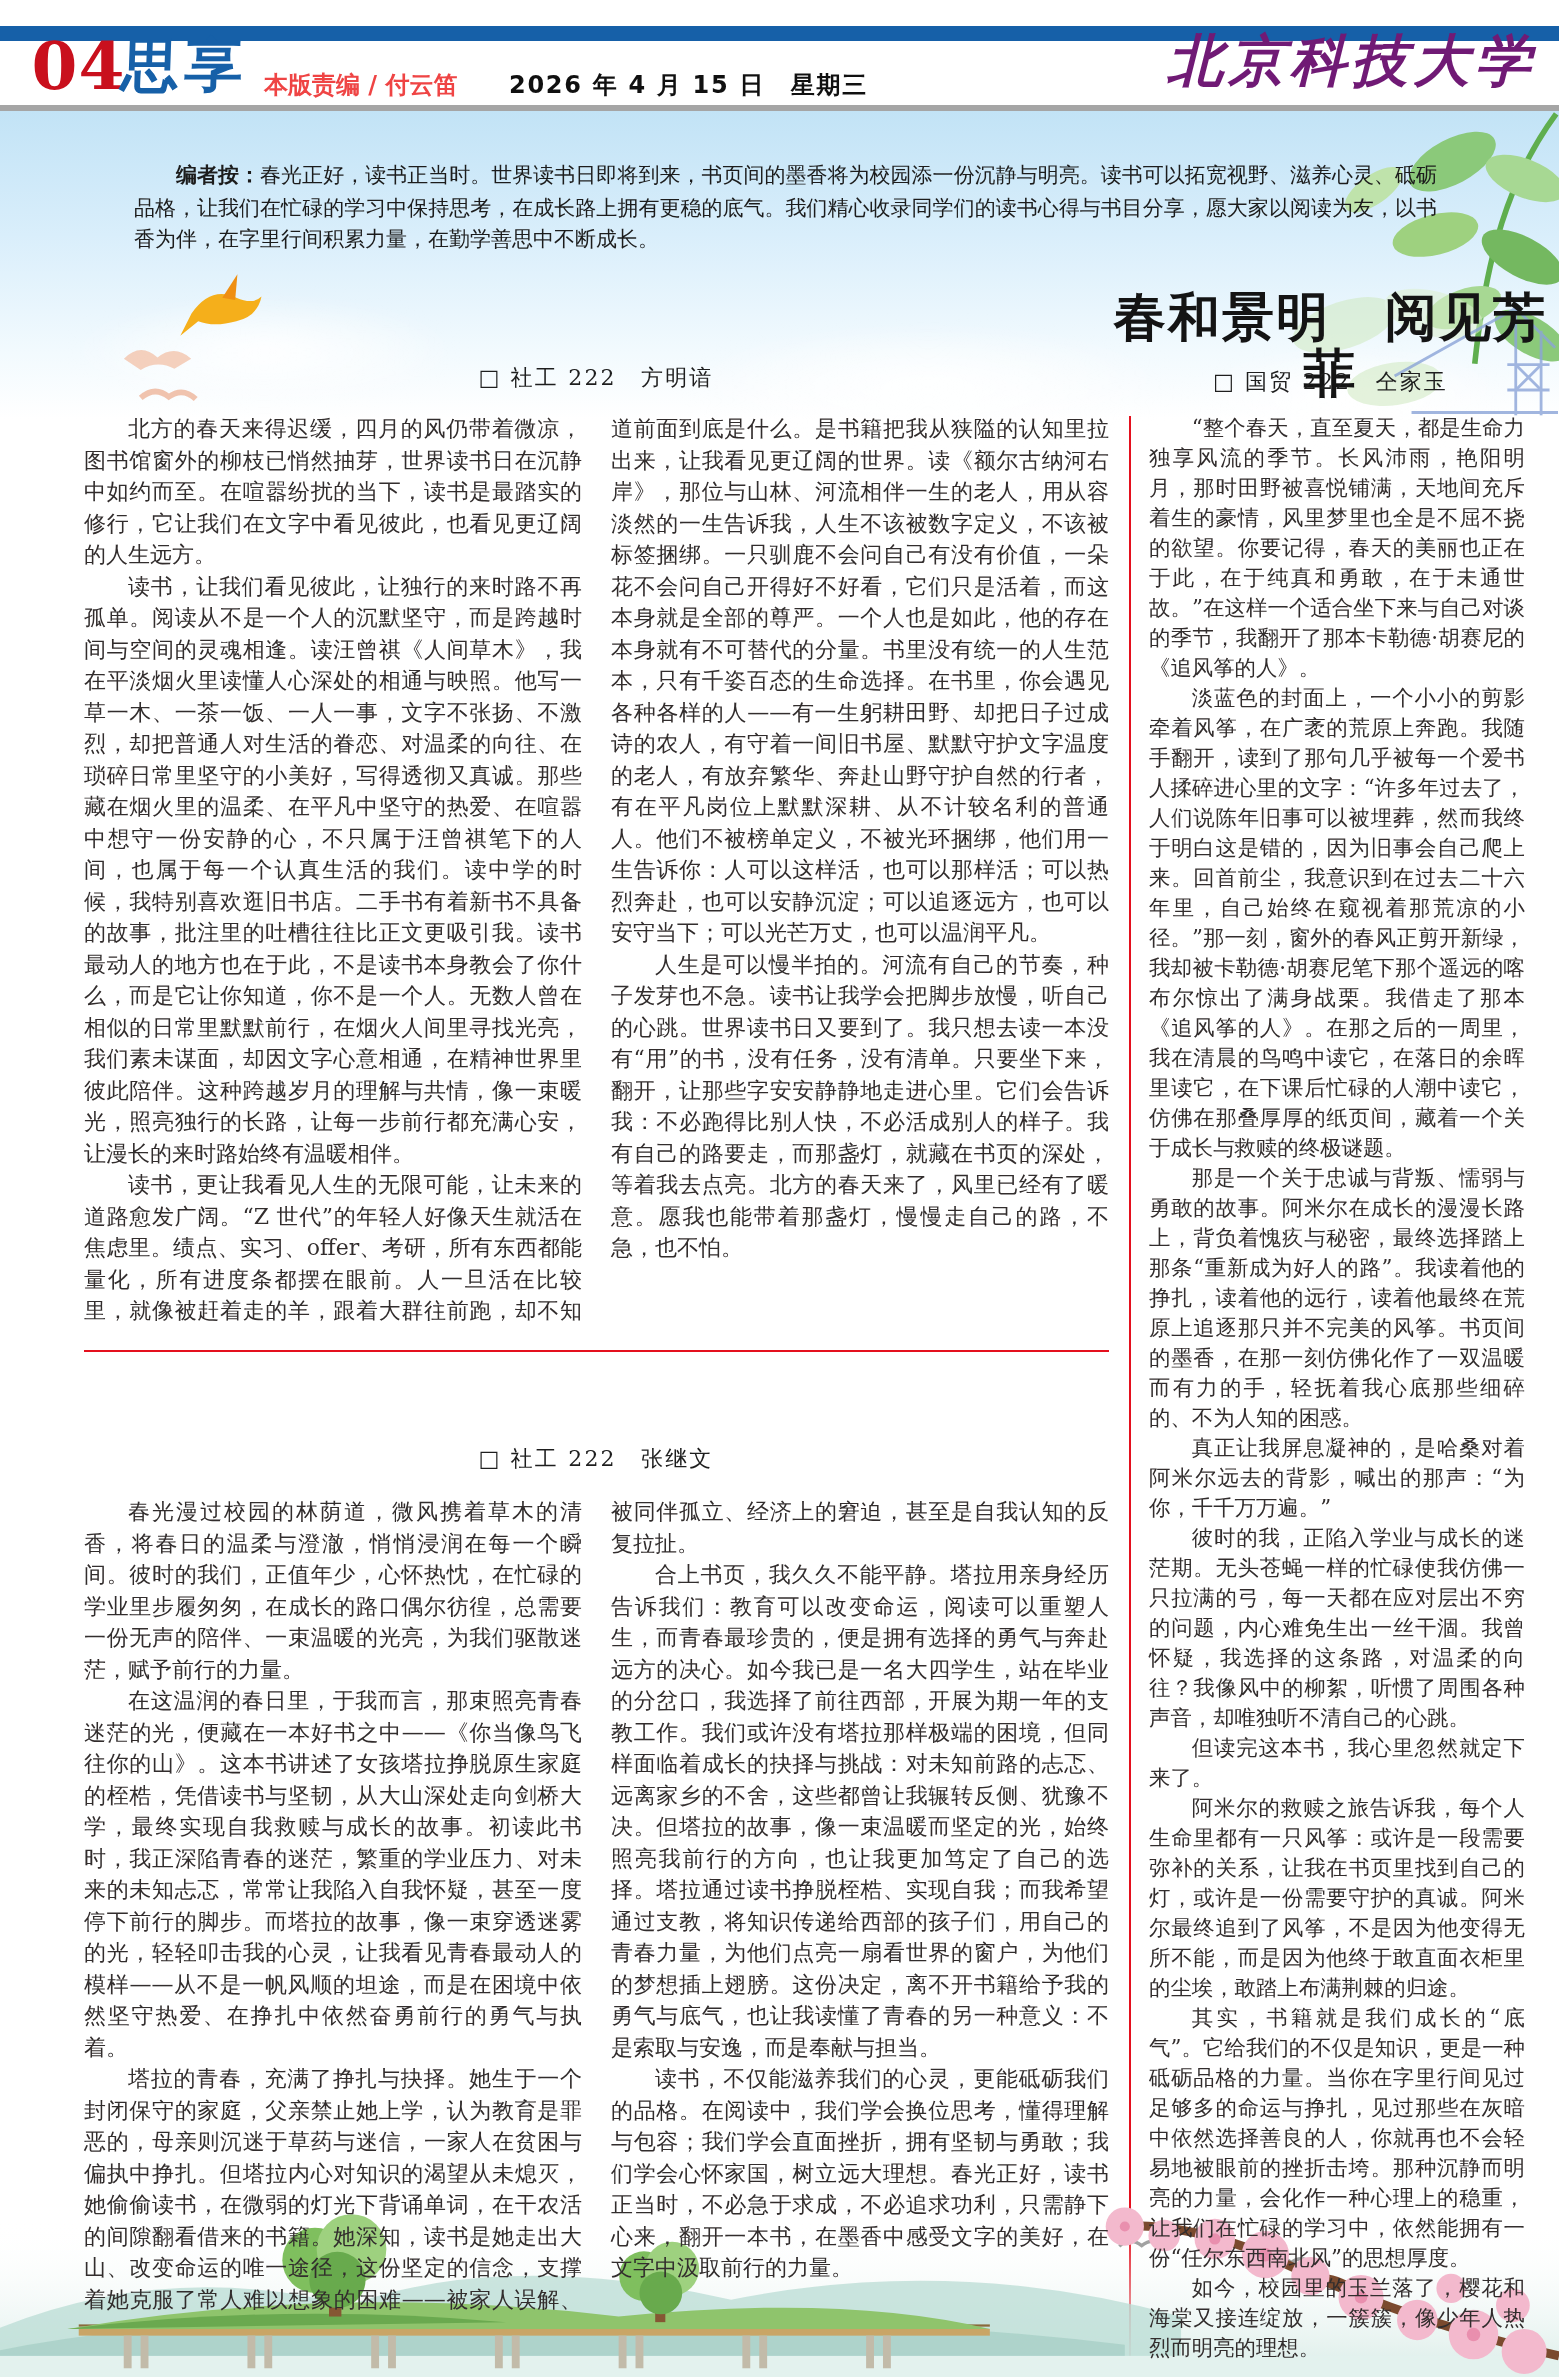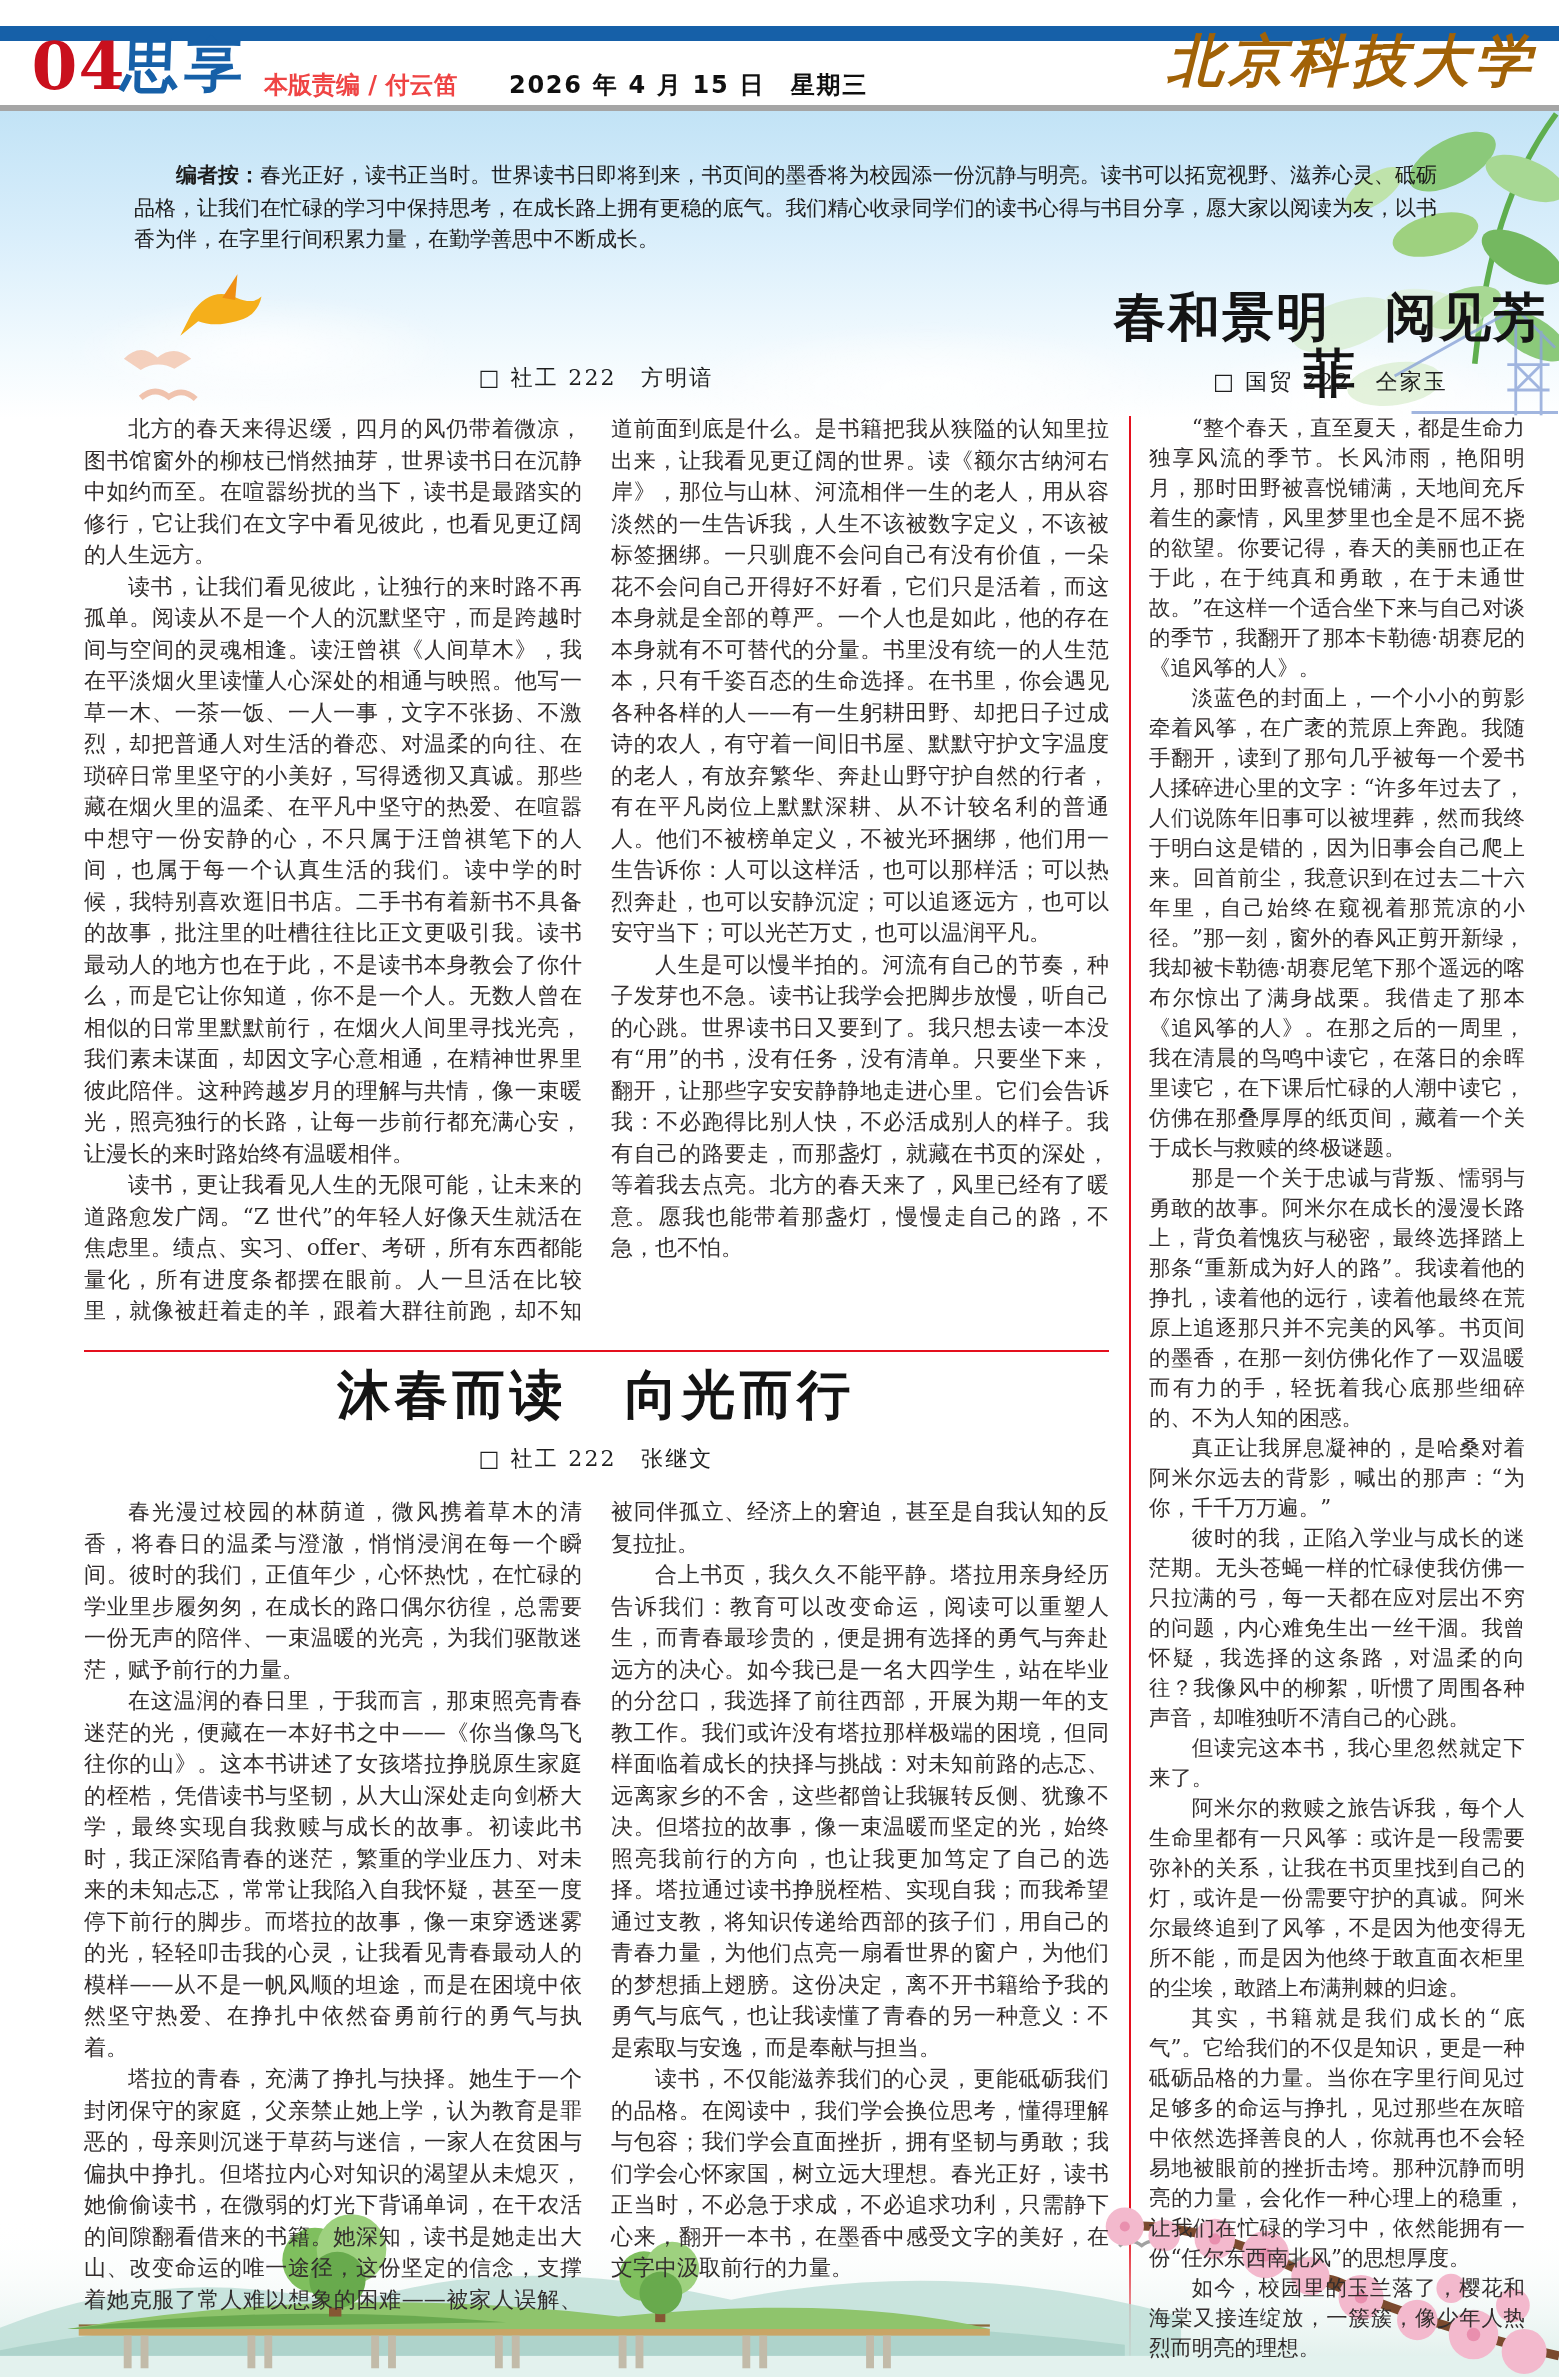--- a/index.html
+++ b/index.html
@@ -5,21 +5,21 @@
   html,body{margin:0;padding:0;}
   body{width:1559px;height:2377px;background:#ffffff;font-family:"DejaVu Serif","Liberation Serif",serif;}
   .page{position:relative;width:1559px;height:2377px;overflow:hidden;}
 
   
   .topbar{position:absolute;left:0;top:26px;width:1559px;height:14.6px;background:#1660a8;}
   .page-num{position:absolute;left:31.5px;top:33px;font-family:"DejaVu Serif",serif;font-size:66px;line-height:66px;font-weight:700;color:#c9101d;letter-spacing:1.1px;}
   .section-title{position:absolute;left:121px;top:36px;font-family:"DejaVu Sans","Liberation Sans",sans-serif;font-size:58px;line-height:58px;font-weight:900;color:#1660a8;letter-spacing:5.6px;transform:skewX(-2deg);}
   .resp-editor{position:absolute;left:264px;top:69px;font-family:"DejaVu Sans",sans-serif;font-size:24px;font-weight:700;color:#ef4444;}
   .date-line{position:absolute;left:509px;top:69px;font-family:"DejaVu Sans",sans-serif;font-size:24px;font-weight:700;color:#101010;letter-spacing:1.7px;}
-  .masthead{position:absolute;right:22.5px;top:29px;font-family:"DejaVu Serif",serif;font-style:italic;font-size:56px;line-height:62px;font-weight:700;color:#a16207;letter-spacing:5.6px;}
+  .masthead{position:absolute;right:22.5px;top:29px;font-family:"DejaVu Serif",serif;font-style:italic;font-size:56px;line-height:62px;font-weight:700;color:#701a75;letter-spacing:5.6px;}
   .gray-rule{position:absolute;left:0;top:105px;width:1559px;height:6.2px;background:#a5a5a5;}
 
   
   .sky{position:absolute;left:0;top:111px;width:1559px;height:308px;background:linear-gradient(180deg,#c2e3f6 0%,#d9eefb 40%,#f2fafe 78%,#ffffff 100%);}
   .cloud{position:absolute;border-radius:50%;filter:blur(7.9px);background:radial-gradient(closest-side,rgba(255,255,255,.95),rgba(255,255,255,0));}
   .leaves-tr{position:absolute;right:0;top:0;}
   .leaves-mid{position:absolute;left:1282px;top:169px;opacity:.55;}
   .bird-yellow{position:absolute;left:169px;top:152px;}
   .birds-peach{position:absolute;left:107px;top:214px;}
   .gate-sketch{position:absolute;left:1389px;top:186px;opacity:.8;}
@@ -120,21 +120,20 @@
 
   <div class="body-block art1-body">
     <p>北方的春天来得迟缓，四月的风仍带着微凉，图书馆窗外的柳枝已悄然抽芽，世界读书日在沉静中如约而至。在喧嚣纷扰的当下，读书是最踏实的修行，它让我们在文字中看见彼此，也看见更辽阔的人生远方。</p>
     <p>读书，让我们看见彼此，让独行的来时路不再孤单。阅读从不是一个人的沉默坚守，而是跨越时间与空间的灵魂相逢。读汪曾祺《人间草木》，我在平淡烟火里读懂人心深处的相通与映照。他写一草一木、一茶一饭、一人一事，文字不张扬、不激烈，却把普通人对生活的眷恋、对温柔的向往、在琐碎日常里坚守的小美好，写得透彻又真诚。那些藏在烟火里的温柔、在平凡中坚守的热爱、在喧嚣中想守一份安静的心，不只属于汪曾祺笔下的人间，也属于每一个认真生活的我们。读中学的时候，我特别喜欢逛旧书店。二手书有着新书不具备的故事，批注里的吐槽往往比正文更吸引我。读书最动人的地方也在于此，不是读书本身教会了你什么，而是它让你知道，你不是一个人。无数人曾在相似的日常里默默前行，在烟火人间里寻找光亮，我们素未谋面，却因文字心意相通，在精神世界里彼此陪伴。这种跨越岁月的理解与共情，像一束暖光，照亮独行的长路，让每一步前行都充满心安，让漫长的来时路始终有温暖相伴。</p>
     <p>读书，更让我看见人生的无限可能，让未来的道路愈发广阔。“Z 世代”的年轻人好像天生就活在焦虑里。绩点、实习、offer、考研，所有东西都能量化，所有进度条都摆在眼前。人一旦活在比较里，就像被赶着走的羊，跟着大群往前跑，却不知道前面到底是什么。是书籍把我从狭隘的认知里拉出来，让我看见更辽阔的世界。读《额尔古纳河右岸》，那位与山林、河流相伴一生的老人，用从容淡然的一生告诉我，人生不该被数字定义，不该被标签捆绑。一只驯鹿不会问自己有没有价值，一朵花不会问自己开得好不好看，它们只是活着，而这本身就是全部的尊严。一个人也是如此，他的存在本身就有不可替代的分量。书里没有统一的人生范本，只有千姿百态的生命选择。在书里，你会遇见各种各样的人——有一生躬耕田野、却把日子过成诗的农人，有守着一间旧书屋、默默守护文字温度的老人，有放弃繁华、奔赴山野守护自然的行者，有在平凡岗位上默默深耕、从不计较名利的普通人。他们不被榜单定义，不被光环捆绑，他们用一生告诉你：人可以这样活，也可以那样活；可以热烈奔赴，也可以安静沉淀；可以追逐远方，也可以安守当下；可以光芒万丈，也可以温润平凡。</p>
     <p>人生是可以慢半拍的。河流有自己的节奏，种子发芽也不急。读书让我学会把脚步放慢，听自己的心跳。世界读书日又要到了。我只想去读一本没有“用”的书，没有任务，没有清单。只要坐下来，翻开，让那些字安安静静地走进心里。它们会告诉我：不必跑得比别人快，不必活成别人的样子。我有自己的路要走，而那盏灯，就藏在书页的深处，等着我去点亮。北方的春天来了，风里已经有了暖意。愿我也能带着那盏灯，慢慢走自己的路，不急，也不怕。</p>
   </div>
 
   <div class="red-divider-h"></div>
 
-  <h2 class="art3-title">沐春而读　向光而行</h2>
   <p class="byline a3">□ 社工 222　张继文</p>
   <div class="body-block art3-body">
     <p>春光漫过校园的林荫道，微风携着草木的清香，将春日的温柔与澄澈，悄悄浸润在每一个瞬间。彼时的我们，正值年少，心怀热忱，在忙碌的学业里步履匆匆，在成长的路口偶尔彷徨，总需要一份无声的陪伴、一束温暖的光亮，为我们驱散迷茫，赋予前行的力量。</p>
     <p>在这温润的春日里，于我而言，那束照亮青春迷茫的光，便藏在一本好书之中——《你当像鸟飞往你的山》。这本书讲述了女孩塔拉挣脱原生家庭的桎梏，凭借读书与坚韧，从大山深处走向剑桥大学，最终实现自我救赎与成长的故事。初读此书时，我正深陷青春的迷茫，繁重的学业压力、对未来的未知忐忑，常常让我陷入自我怀疑，甚至一度停下前行的脚步。而塔拉的故事，像一束穿透迷雾的光，轻轻叩击我的心灵，让我看见青春最动人的模样——从不是一帆风顺的坦途，而是在困境中依然坚守热爱、在挣扎中依然奋勇前行的勇气与执着。</p>
     <p>塔拉的青春，充满了挣扎与抉择。她生于一个封闭保守的家庭，父亲禁止她上学，认为教育是罪恶的，母亲则沉迷于草药与迷信，一家人在贫困与偏执中挣扎。但塔拉内心对知识的渴望从未熄灭，她偷偷读书，在微弱的灯光下背诵单词，在干农活的间隙翻看借来的书籍。她深知，读书是她走出大山、改变命运的唯一途径，这份坚定的信念，支撑着她克服了常人难以想象的困难——被家人误解、被同伴孤立、经济上的窘迫，甚至是自我认知的反复拉扯。</p>
     <p>合上书页，我久久不能平静。塔拉用亲身经历告诉我们：教育可以改变命运，阅读可以重塑人生，而青春最珍贵的，便是拥有选择的勇气与奔赴远方的决心。如今我已是一名大四学生，站在毕业的分岔口，我选择了前往西部，开展为期一年的支教工作。我们或许没有塔拉那样极端的困境，但同样面临着成长的抉择与挑战：对未知前路的忐忑、远离家乡的不舍，这些都曾让我辗转反侧、犹豫不决。但塔拉的故事，像一束温暖而坚定的光，始终照亮我前行的方向，也让我更加笃定了自己的选择。塔拉通过读书挣脱桎梏、实现自我；而我希望通过支教，将知识传递给西部的孩子们，用自己的青春力量，为他们点亮一扇看世界的窗户，为他们的梦想插上翅膀。这份决定，离不开书籍给予我的勇气与底气，也让我读懂了青春的另一种意义：不是索取与安逸，而是奉献与担当。</p>
     <p>读书，不仅能滋养我们的心灵，更能砥砺我们的品格。在阅读中，我们学会换位思考，懂得理解与包容；我们学会直面挫折，拥有坚韧与勇敢；我们学会心怀家国，树立远大理想。春光正好，读书正当时，不必急于求成，不必追求功利，只需静下心来，翻开一本书，在墨香中感受文字的美好，在文字中汲取前行的力量。</p>
   </div>
 
   <div class="red-divider-v"></div>

